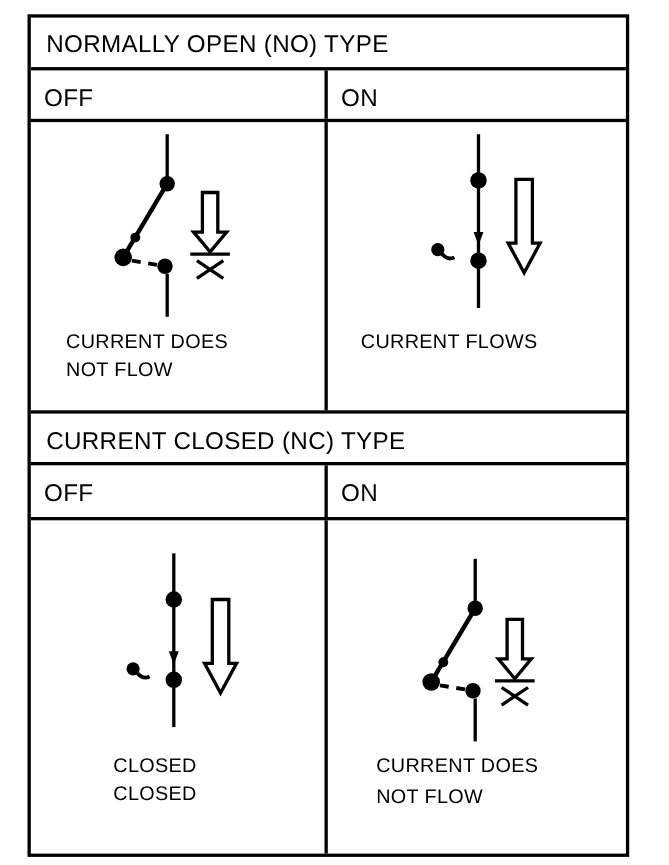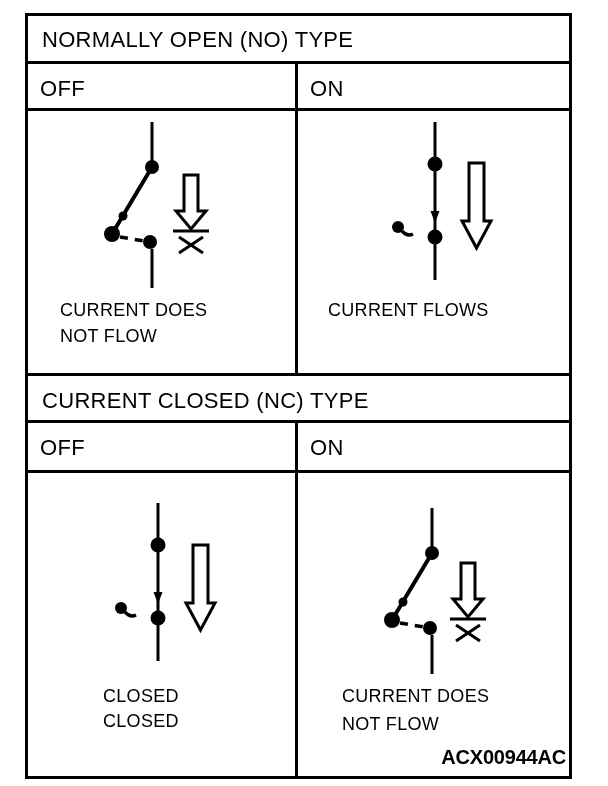--- a/index.html
+++ b/index.html
@@ -181,18 +181,17 @@
         <svg class="arr-blk-2" width="42" height="82" viewBox="0 0 42 82">
           <path class="hollow" d="M14,2 H28 V38 H36 L21,56 L6,38 H14 Z"></path>
           <line x1="3" y1="58" x2="39" y2="58" stroke-width="3"></line>
           <line x1="9" y1="64" x2="33" y2="80" stroke-width="3"></line>
           <line x1="33" y1="64" x2="9" y2="80" stroke-width="3"></line>
         </svg>
         <div class="caption cap-nc-on">
           <div>CURRENT DOES</div>
           <div>NOT FLOW</div>
         </div>
-        <div class="figure-code">ACX00944AC</div>
       </div>
     </div>
 
   </div>
 </div>
 
 </body></html>

